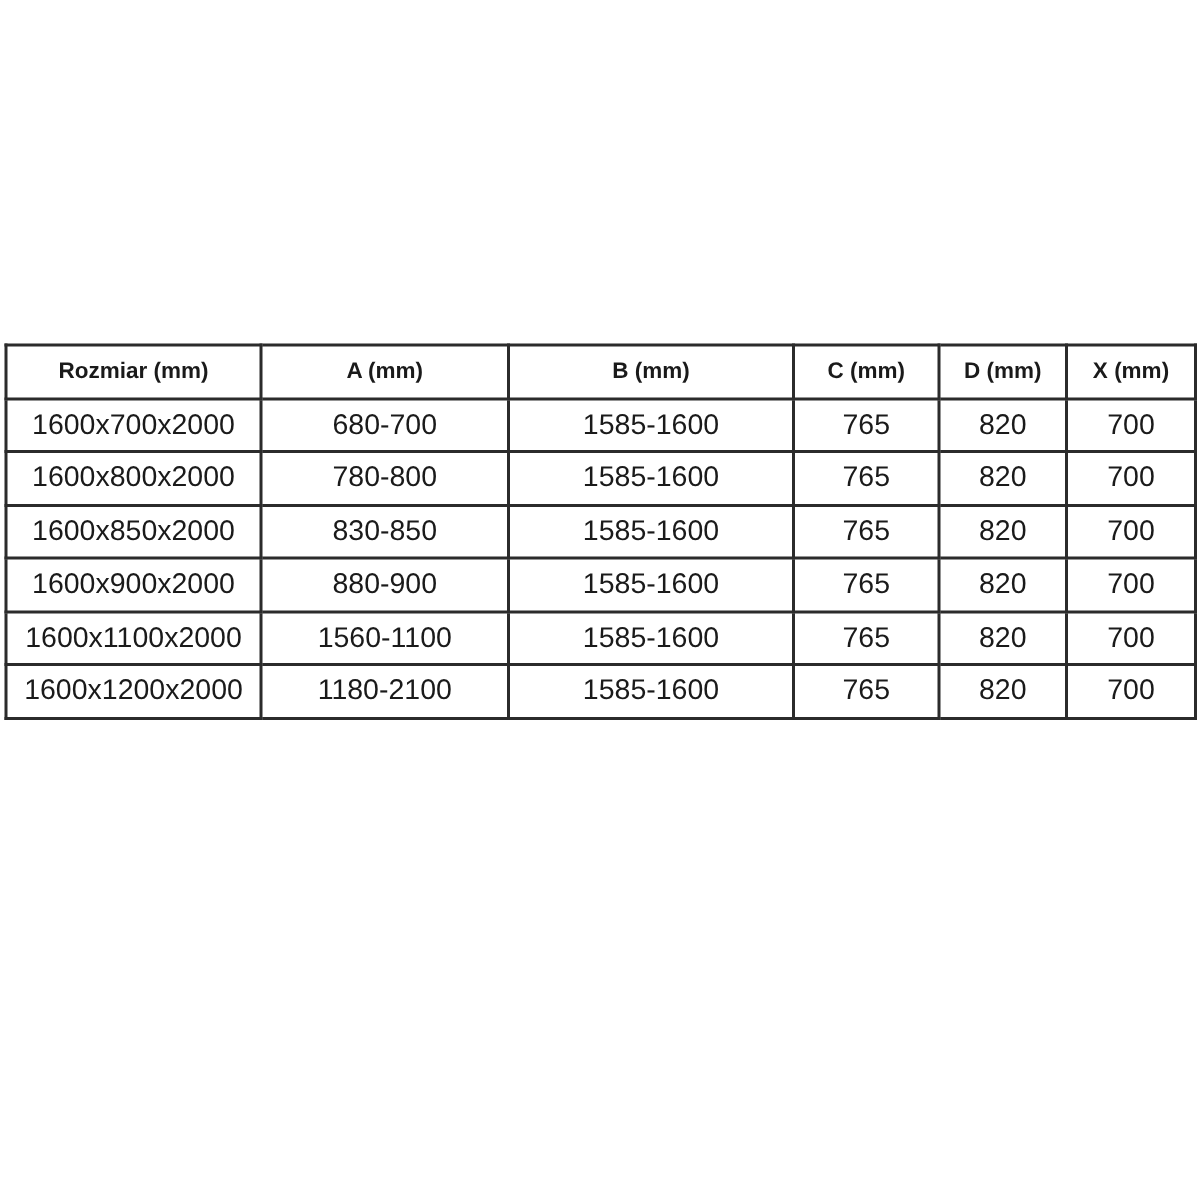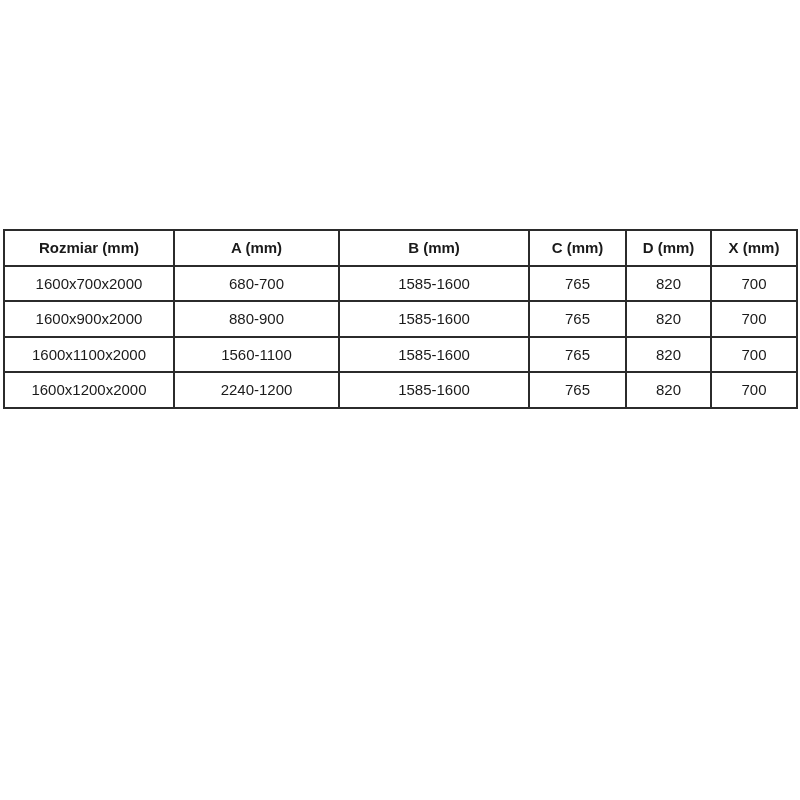--- a/index.html
+++ b/index.html
@@ -32,21 +32,21 @@
   col.c-c { width: 97px; }
   col.c-d { width: 85px; }
   col.c-x { width: 86px; }
   th, td {
     border: 2px solid #2b2b2b;
     text-align: center;
     vertical-align: middle;
     height: 33.5px;
     padding: 0 4px;
     color: #1a1a1a;
-    font-size: 15px;
+    font-size: 19px;
     line-height: 1;
     white-space: nowrap;
     overflow: hidden;
   }
   th {
     font-weight: bold;
     font-size: 15px;
   }
 </style>
 </head>
@@ -75,38 +75,54 @@
     <tbody id="table-body">
         <tr>
           <td>1600x700x2000</td>
           <td>680-700</td>
           <td>1585-1600</td>
           <td>765</td>
           <td>820</td>
           <td>700</td>
         </tr>
         <tr>
+          <td>1600x800x2000</td>
+          <td>780-800</td>
+          <td>1585-1600</td>
+          <td>765</td>
+          <td>820</td>
+          <td>700</td>
+        </tr>
+        <tr>
+          <td>1600x850x2000</td>
+          <td>830-850</td>
+          <td>1585-1600</td>
+          <td>765</td>
+          <td>820</td>
+          <td>700</td>
+        </tr>
+        <tr>
           <td>1600x900x2000</td>
           <td>880-900</td>
           <td>1585-1600</td>
           <td>765</td>
           <td>820</td>
           <td>700</td>
         </tr>
         <tr>
           <td>1600x1100x2000</td>
           <td>1560-1100</td>
           <td>1585-1600</td>
           <td>765</td>
           <td>820</td>
           <td>700</td>
         </tr>
         <tr>
           <td>1600x1200x2000</td>
-          <td>2240-1200</td>
+          <td>1180-2100</td>
           <td>1585-1600</td>
           <td>765</td>
           <td>820</td>
           <td>700</td>
         </tr>
       </tbody>
   </table>
 </div>
 
 </body></html>

